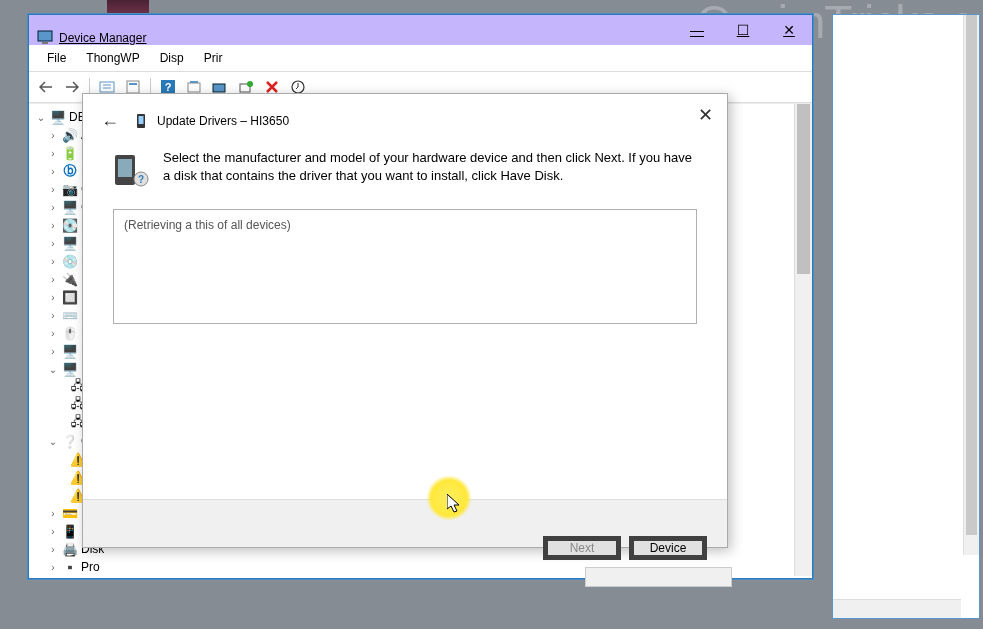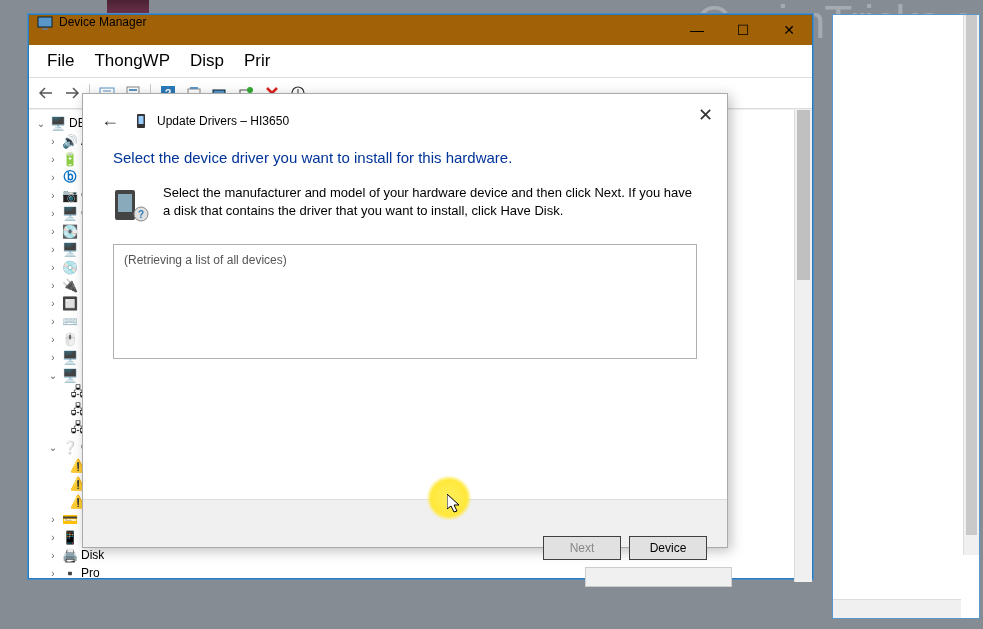--- a/index.html
+++ b/index.html
@@ -2,27 +2,27 @@
 <html><head>
   <meta charset="utf-8">
   <style>
     * { margin: 0; padding: 0; box-sizing: border-box; font-family: 'Segoe UI', Tahoma, sans-serif; }
     body { background: #868c94; width: 983px; height: 629px; overflow: hidden; position: relative; }
     
     .bg-watermark-top { position: absolute; top: -5px; right: 10px; font-size: 46px; font-weight: 500; color: #a6abb2; letter-spacing: -1px; }
     .bg-watermark-center { position: absolute; top: 280px; left: 235px; font-size: 52px; font-weight: 800; color: #4881a5; letter-spacing: -2px; text-shadow: 2px 2px 0 #fff, -2px -2px 0 #fff, 2px -2px 0 #fff, -2px 2px 0 #fff; font-style: italic; z-index: 50; pointer-events: none; }
 
     .main-window { position: absolute; top: 14px; left: 28px; width: 785px; height: 565px; background: #fff; border: 1px solid #2a7ab9; box-shadow: 0 0 0 1px #4c8cc4; }
-    .title-bar { height: 30px; display: flex; align-items: flex-start; padding: 0 0 0 8px; background: #a16207; }
+    .title-bar { height: 30px; display: flex; align-items: flex-end; padding: 0 0 0 8px; background: #c4b5fd; text-decoration: underline; }
     .title-icon { width: 16px; height: 16px; margin-right: 6px; }
     .title-text { font-size: 12px; flex: 1; }
     .win-controls { display: flex; }
     .win-btn { width: 46px; height: 30px; display: flex; align-items: center; justify-content: center; background: transparent; border: none; font-size: 14px; }
 
-    .menu-bar { display: flex; padding: 2px 8px; font-size: 17px; }
+    .menu-bar { display: flex; padding: 2px 8px; font-size: 12px; }
     .menu-item { padding: 4px 10px; cursor: default; }
 
     .toolbar { display: flex; align-items: center; padding: 4px 6px; border-top: 1px solid #ddd; border-bottom: 1px solid #ddd; gap: 4px; }
     .tb-sep { width: 1px; height: 18px; background: #ccc; margin: 0 2px; }
     .tb-btn { width: 22px; height: 22px; display: flex; align-items: center; justify-content: center; border: none; background: transparent; }
 
     .content-area { display: flex; height: calc(100% - 90px); }
     .tree-panel { width: 100%; padding: 4px 6px; font-size: 12px; overflow: hidden; border-top: 1px solid #eee; position: relative; }
     .tree-scrollbar { position: absolute; right: 0; top: 0; bottom: 0; width: 18px; background: #f0f0f0; border-left: 1px solid #ddd; }
     .tree-scrollbar::before { content: ''; position: absolute; top: 0; left: 2px; right: 2px; height: 170px; background: #c0c0c0; }
@@ -46,21 +46,21 @@
     .dialog-desc-row { display: flex; gap: 14px; margin-bottom: 20px; }
     .desc-icon { width: 36px; height: 40px; flex-shrink: 0; }
     .dialog-desc { font-size: 13px; line-height: 1.4; }
 
     .list-box { border: 1px solid #b0b0b0; height: 115px; padding: 8px 10px; font-size: 12px; color: #555; background: #fff; }
 
     .have-disk-wrap { position: absolute; right: 25px; top: 332px; border: 2px solid #e40000; padding: 8px 12px; }
     .have-disk-btn { width: 110px; height: 26px; border: 2px solid #2a7ab9; background: #e1e1e1; font-size: 12px; cursor: pointer; }
 
     .dialog-footer { position: absolute; bottom: 0; left: 0; right: 0; height: 48px; display: flex; align-items: center; justify-content: flex-end; gap: 8px; padding: 0 20px; border-top: 1px solid #ddd; background: #f0f0f0; }
-    .footer-btn { width: 78px; height: 24px; font-size: 12px; border: 1px solid #404040; background: #e1e1e1; margin-top: 48px; }
+    .footer-btn { width: 78px; height: 24px; font-size: 12px; border: 5px solid #404040; background: #e1e1e1; margin-top: 48px; }
     .footer-btn.disabled { color: #888; }
 
     
     .cursor-highlight { position: absolute; top: 475px; left: 426px; width: 46px; height: 46px; background: radial-gradient(circle, #ffef5f 0%, #ffe83a 55%, transparent 70%); border-radius: 50%; z-index: 200; pointer-events: none; }
     .cursor-arrow { position: absolute; top: 494px; left: 447px; z-index: 201; }
 
     
     .side-window { position: absolute; top: 14px; right: 3px; bottom: 10px; width: 148px; background: #fff; border: 1px solid #5a96c9; }
     .side-inner { position: absolute; top: 0; right: 0; width: 16px; height: 540px; background: #f0f0f0; border-left: 1px solid #ddd; }
     .side-inner::before { content: ''; display: block; position: absolute; top: 0; left: 2px; right: 2px; height: 520px; background: #c9c9c9; }
@@ -304,33 +304,32 @@
     <span class="back-arrow">←</span>
     <svg class="dialog-icon" viewBox="0 0 16 16">
         <rect x="4" y="1" width="8" height="14" fill="#333" rx="1"></rect>
         <rect x="5.5" y="3" width="5" height="8" fill="#9cf"></rect>
       </svg>
     <span class="dialog-title">Update Drivers – HI3650</span>
   </div>
   <span class="dialog-close">✕</span>
 
   <div class="dialog-body">
-    <div class="dialog-heading">Select the device driver you want to install for this hardware.</div>
     <div class="dialog-desc-row">
       <svg class="desc-icon" viewBox="0 0 36 40">
         <rect x="2" y="6" width="20" height="30" fill="#444" rx="2"></rect>
         <rect x="5" y="10" width="14" height="18" fill="#8ab"></rect>
         <circle cx="28" cy="30" r="7" fill="#e0e0e0" stroke="#888"></circle>
         <text x="28" y="34" text-anchor="middle" font-size="10" fill="#2a7ab9" font-weight="bold">?</text>
       </svg>
       <div class="dialog-desc">Select the manufacturer and model of your hardware device and then click Next. If you have a disk that contains the driver that you want to install, click Have Disk.</div>
     </div>
 
     <div class="list-box">
-      <span>(Retrieving a list of all devices)</span>
+      <span>(Retrieving a this of all devices)</span>
     </div>
   </div>
 
 
   <div class="dialog-footer">
     <button class="footer-btn disabled">Next</button>
     <button class="footer-btn">Device</button>
   </div>
 </div>
 

